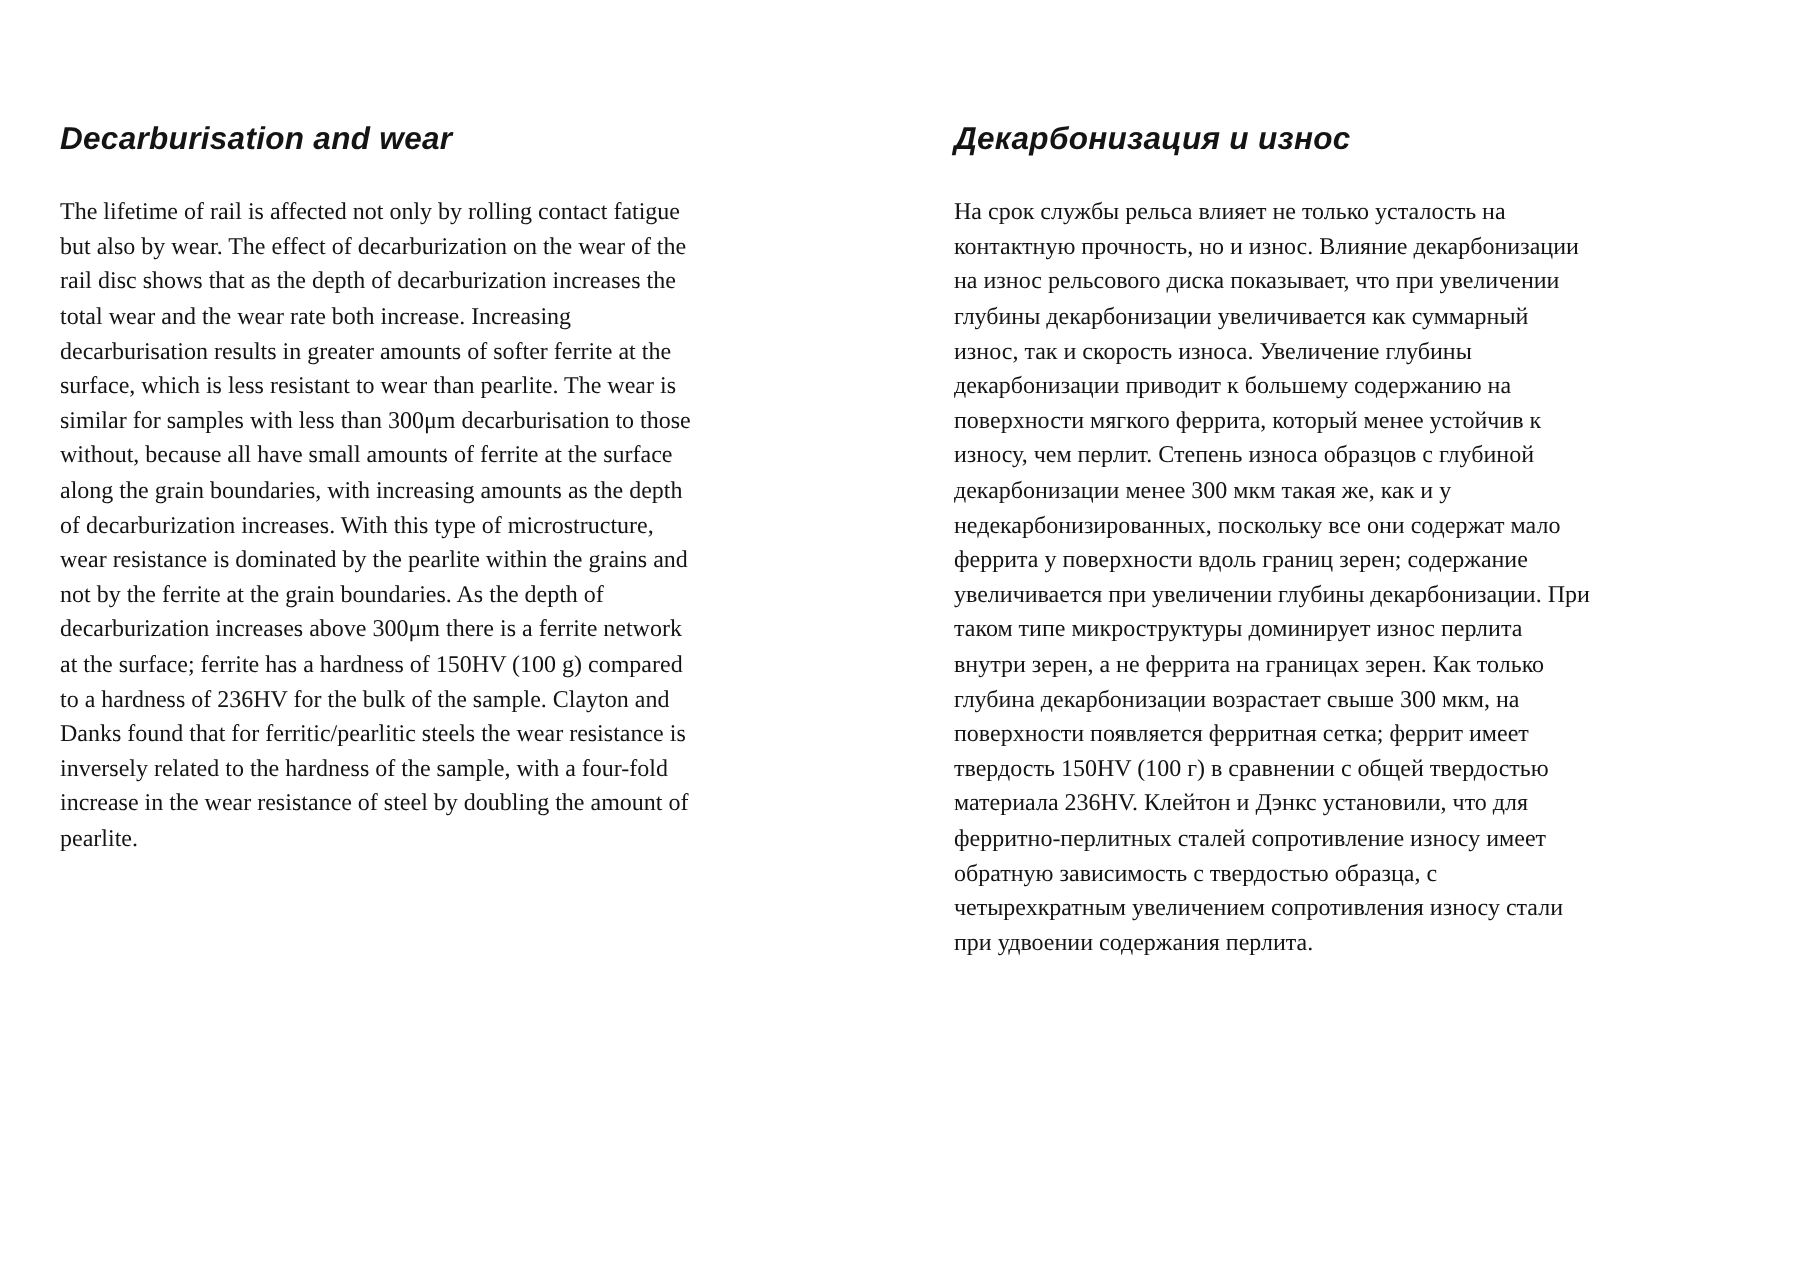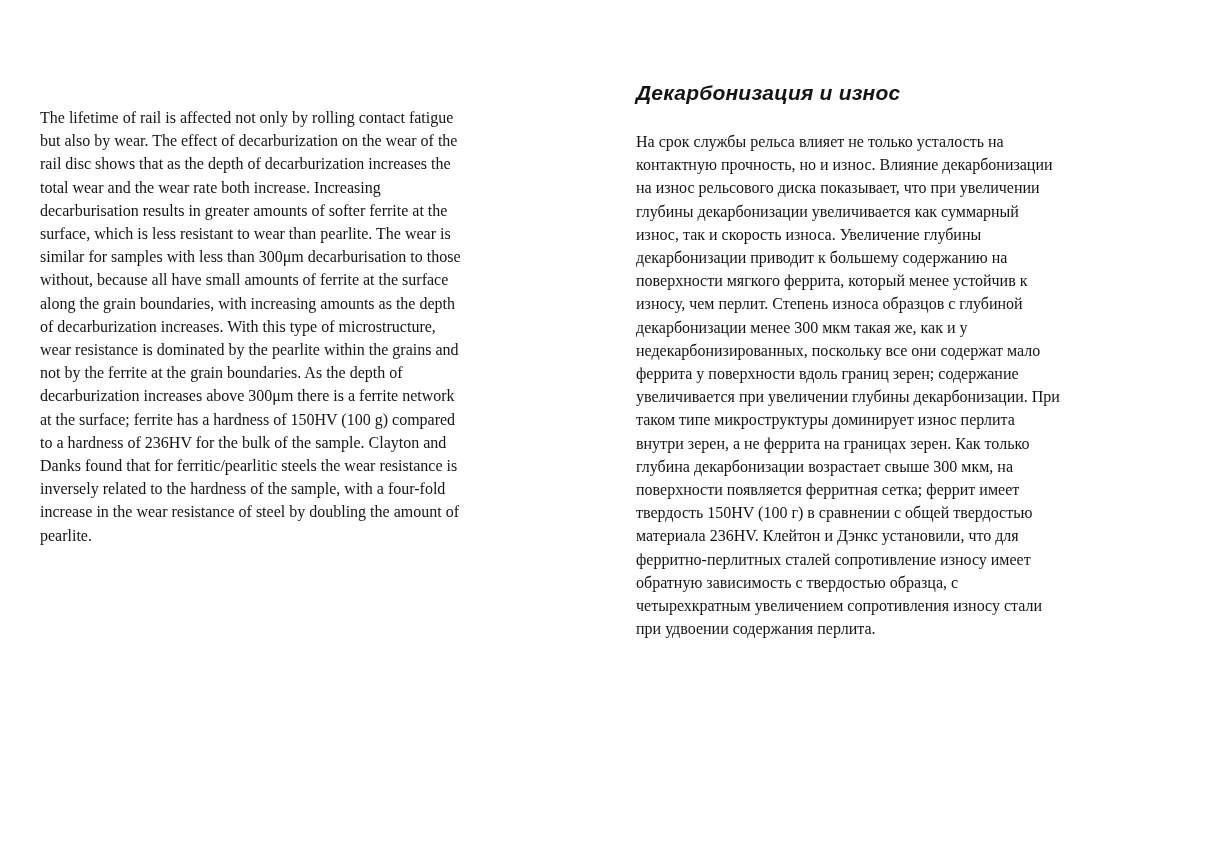--- a/index.html
+++ b/index.html
@@ -40,20 +40,21 @@
     color: #141414;
     white-space: pre-line;
   }
 </style>
 </head>
 <body>
 
 <div class="page">
 
   <div class="column left">
+    <h1 class="col-title">Decarburisation and wear</h1>
     <p class="col-body">The lifetime of rail is affected not only by rolling contact fatigue
 but also by wear. The effect of decarburization on the wear of the
 rail disc shows that as the depth of decarburization increases the
 total wear and the wear rate both increase. Increasing
 decarburisation results in greater amounts of softer ferrite at the
 surface, which is less resistant to wear than pearlite. The wear is
 similar for samples with less than 300μm decarburisation to those
 without, because all have small amounts of ferrite at the surface
 along the grain boundaries, with increasing amounts as the depth
 of decarburization increases. With this type of microstructure,

